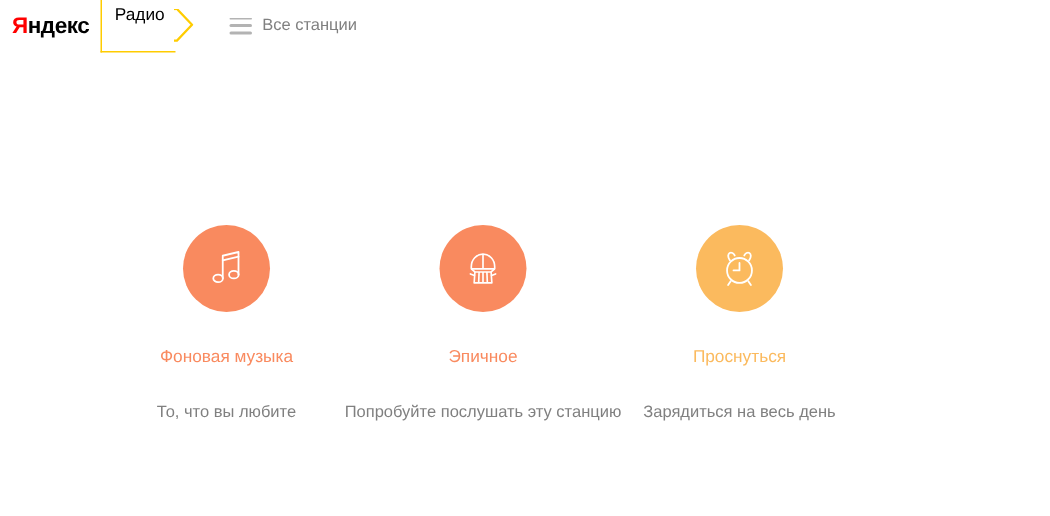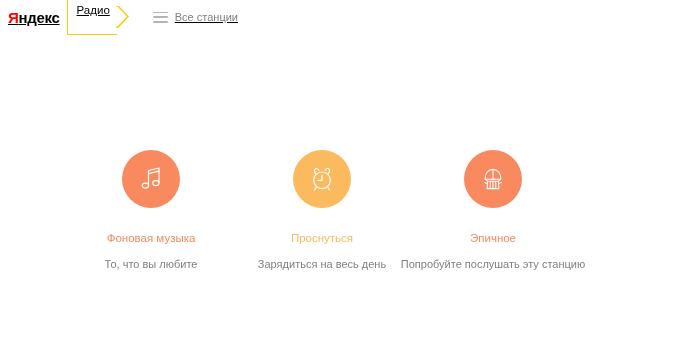--- a/index.html
+++ b/index.html
@@ -16,21 +16,20 @@
   }
 
   
   .header {
     position: relative;
     height: 34px;
     display: flex;
     align-items: center;
     padding-left: 8px;
     box-sizing: border-box;
-    text-decoration: underline;
   }
   .logo-group {
     display: flex;
     align-items: center;
     height: 22px;
   }
   .logo-yandex {
     font-family: "Liberation Sans", sans-serif;
     font-size: 15px;
     font-weight: bold;
@@ -137,21 +136,21 @@
     display: block;
   }
   .station-title {
     margin-top: 24px;
     font-size: 11.5px;
     line-height: 1.1;
     text-align: center;
     white-space: nowrap;
   }
   .station-sub {
-    margin-top: 13px;
+    margin-top: 24px;
     font-size: 11px;
     color: #808080;
     text-align: center;
     line-height: 1.1;
     white-space: nowrap;
   }
 </style>
 </head>
 <body>
 
@@ -192,37 +191,20 @@
           <path d="M12.5 9.6 L23 7.1" stroke-linecap="round"></path>
           <ellipse cx="9.4" cy="21.6" rx="3.2" ry="2.5"></ellipse>
           <ellipse cx="19.9" cy="19.1" rx="3.2" ry="2.5"></ellipse>
         </svg>
       </span>
     </div>
     <div class="station-title" style="color:#f98a5f">Фоновая музыка</div>
     <div class="station-sub">То, что вы любите</div>
   </div>
 
-
-  <div class="station">
-    <div class="station-circle" style="background:#fbba5e">
-      <span>
-        <svg width="30" height="30" viewBox="0 0 30 30" fill="none" stroke="#ffffff" stroke-width="1.2">
-          <circle cx="15" cy="16.3" r="8.3"></circle>
-          <path d="M8.6 9.6 C7.0 7.4 7.3 5.4 8.4 4.7 C9.6 4.0 11.2 4.9 11.8 6.3" stroke-linecap="round"></path>
-          <path d="M21.4 9.6 C23.0 7.4 22.7 5.4 21.6 4.7 C20.4 4.0 18.8 4.9 18.2 6.3" stroke-linecap="round"></path>
-          <path d="M15 11.3 V16.3 H11.0" stroke-linecap="round" stroke-linejoin="round"></path>
-          <path d="M9.2 23.4 L7.4 26.0" stroke-linecap="round"></path>
-          <path d="M20.8 23.4 L22.6 26.0" stroke-linecap="round"></path>
-        </svg>
-      </span>
-    </div>
-    <div class="station-title" style="color:#fbba5e">Проснуться</div>
-    <div class="station-sub">Зарядиться на весь день</div>
-  </div>
 
   <div class="station">
     <div class="station-circle" style="background:#f98a5f">
       <span>
         <svg width="30" height="30" viewBox="0 0 30 30" fill="none" stroke="#ffffff" stroke-width="1.1">
           <path d="M7.2 13.8 C7.2 9.0 10.7 5.4 15 5.4 C19.3 5.4 22.8 9.0 22.8 13.8 L22.8 15.2 L7.2 15.2 Z" stroke-linejoin="round"></path>
           <path d="M15 5.4 L15 15.2"></path>
           <path d="M7.2 15.2 L9.6 17.3 L20.4 17.3 L22.8 15.2"></path>
           <path d="M9.6 17.3 L9.1 24.6 L20.9 24.6 L20.4 17.3" stroke-linejoin="round"></path>
           <path d="M12.4 17.3 L12.1 24.6"></path>
@@ -230,13 +212,30 @@
           <path d="M17.6 17.3 L17.9 24.6"></path>
           <path d="M6.6 18.6 L9.3 19.6" stroke-linecap="round"></path>
           <path d="M23.4 18.6 L20.7 19.6" stroke-linecap="round"></path>
         </svg>
       </span>
     </div>
     <div class="station-title" style="color:#f98a5f">Эпичное</div>
     <div class="station-sub">Попробуйте послушать эту станцию</div>
   </div>
 
+  <div class="station">
+    <div class="station-circle" style="background:#fbba5e">
+      <span>
+        <svg width="30" height="30" viewBox="0 0 30 30" fill="none" stroke="#ffffff" stroke-width="1.2">
+          <circle cx="15" cy="16.3" r="8.3"></circle>
+          <path d="M8.6 9.6 C7.0 7.4 7.3 5.4 8.4 4.7 C9.6 4.0 11.2 4.9 11.8 6.3" stroke-linecap="round"></path>
+          <path d="M21.4 9.6 C23.0 7.4 22.7 5.4 21.6 4.7 C20.4 4.0 18.8 4.9 18.2 6.3" stroke-linecap="round"></path>
+          <path d="M15 11.3 V16.3 H11.0" stroke-linecap="round" stroke-linejoin="round"></path>
+          <path d="M9.2 23.4 L7.4 26.0" stroke-linecap="round"></path>
+          <path d="M20.8 23.4 L22.6 26.0" stroke-linecap="round"></path>
+        </svg>
+      </span>
+    </div>
+    <div class="station-title" style="color:#fbba5e">Проснуться</div>
+    <div class="station-sub">Зарядиться на весь день</div>
+  </div>
+
 </div>
 
 </body></html>

